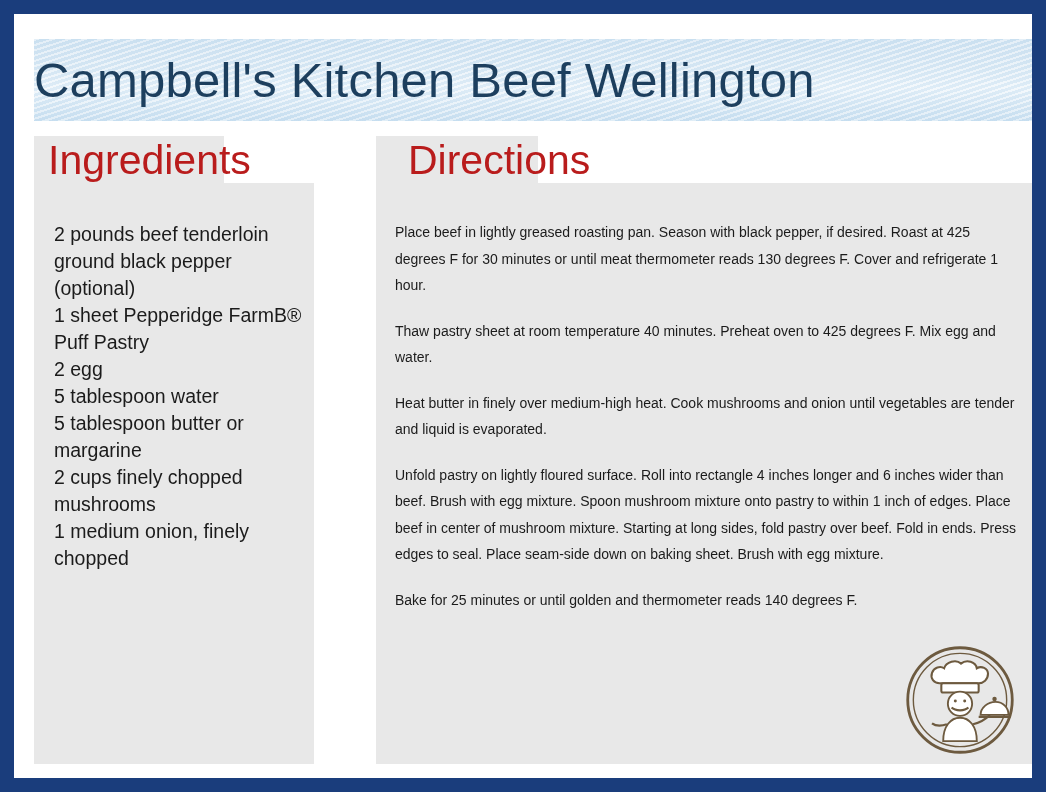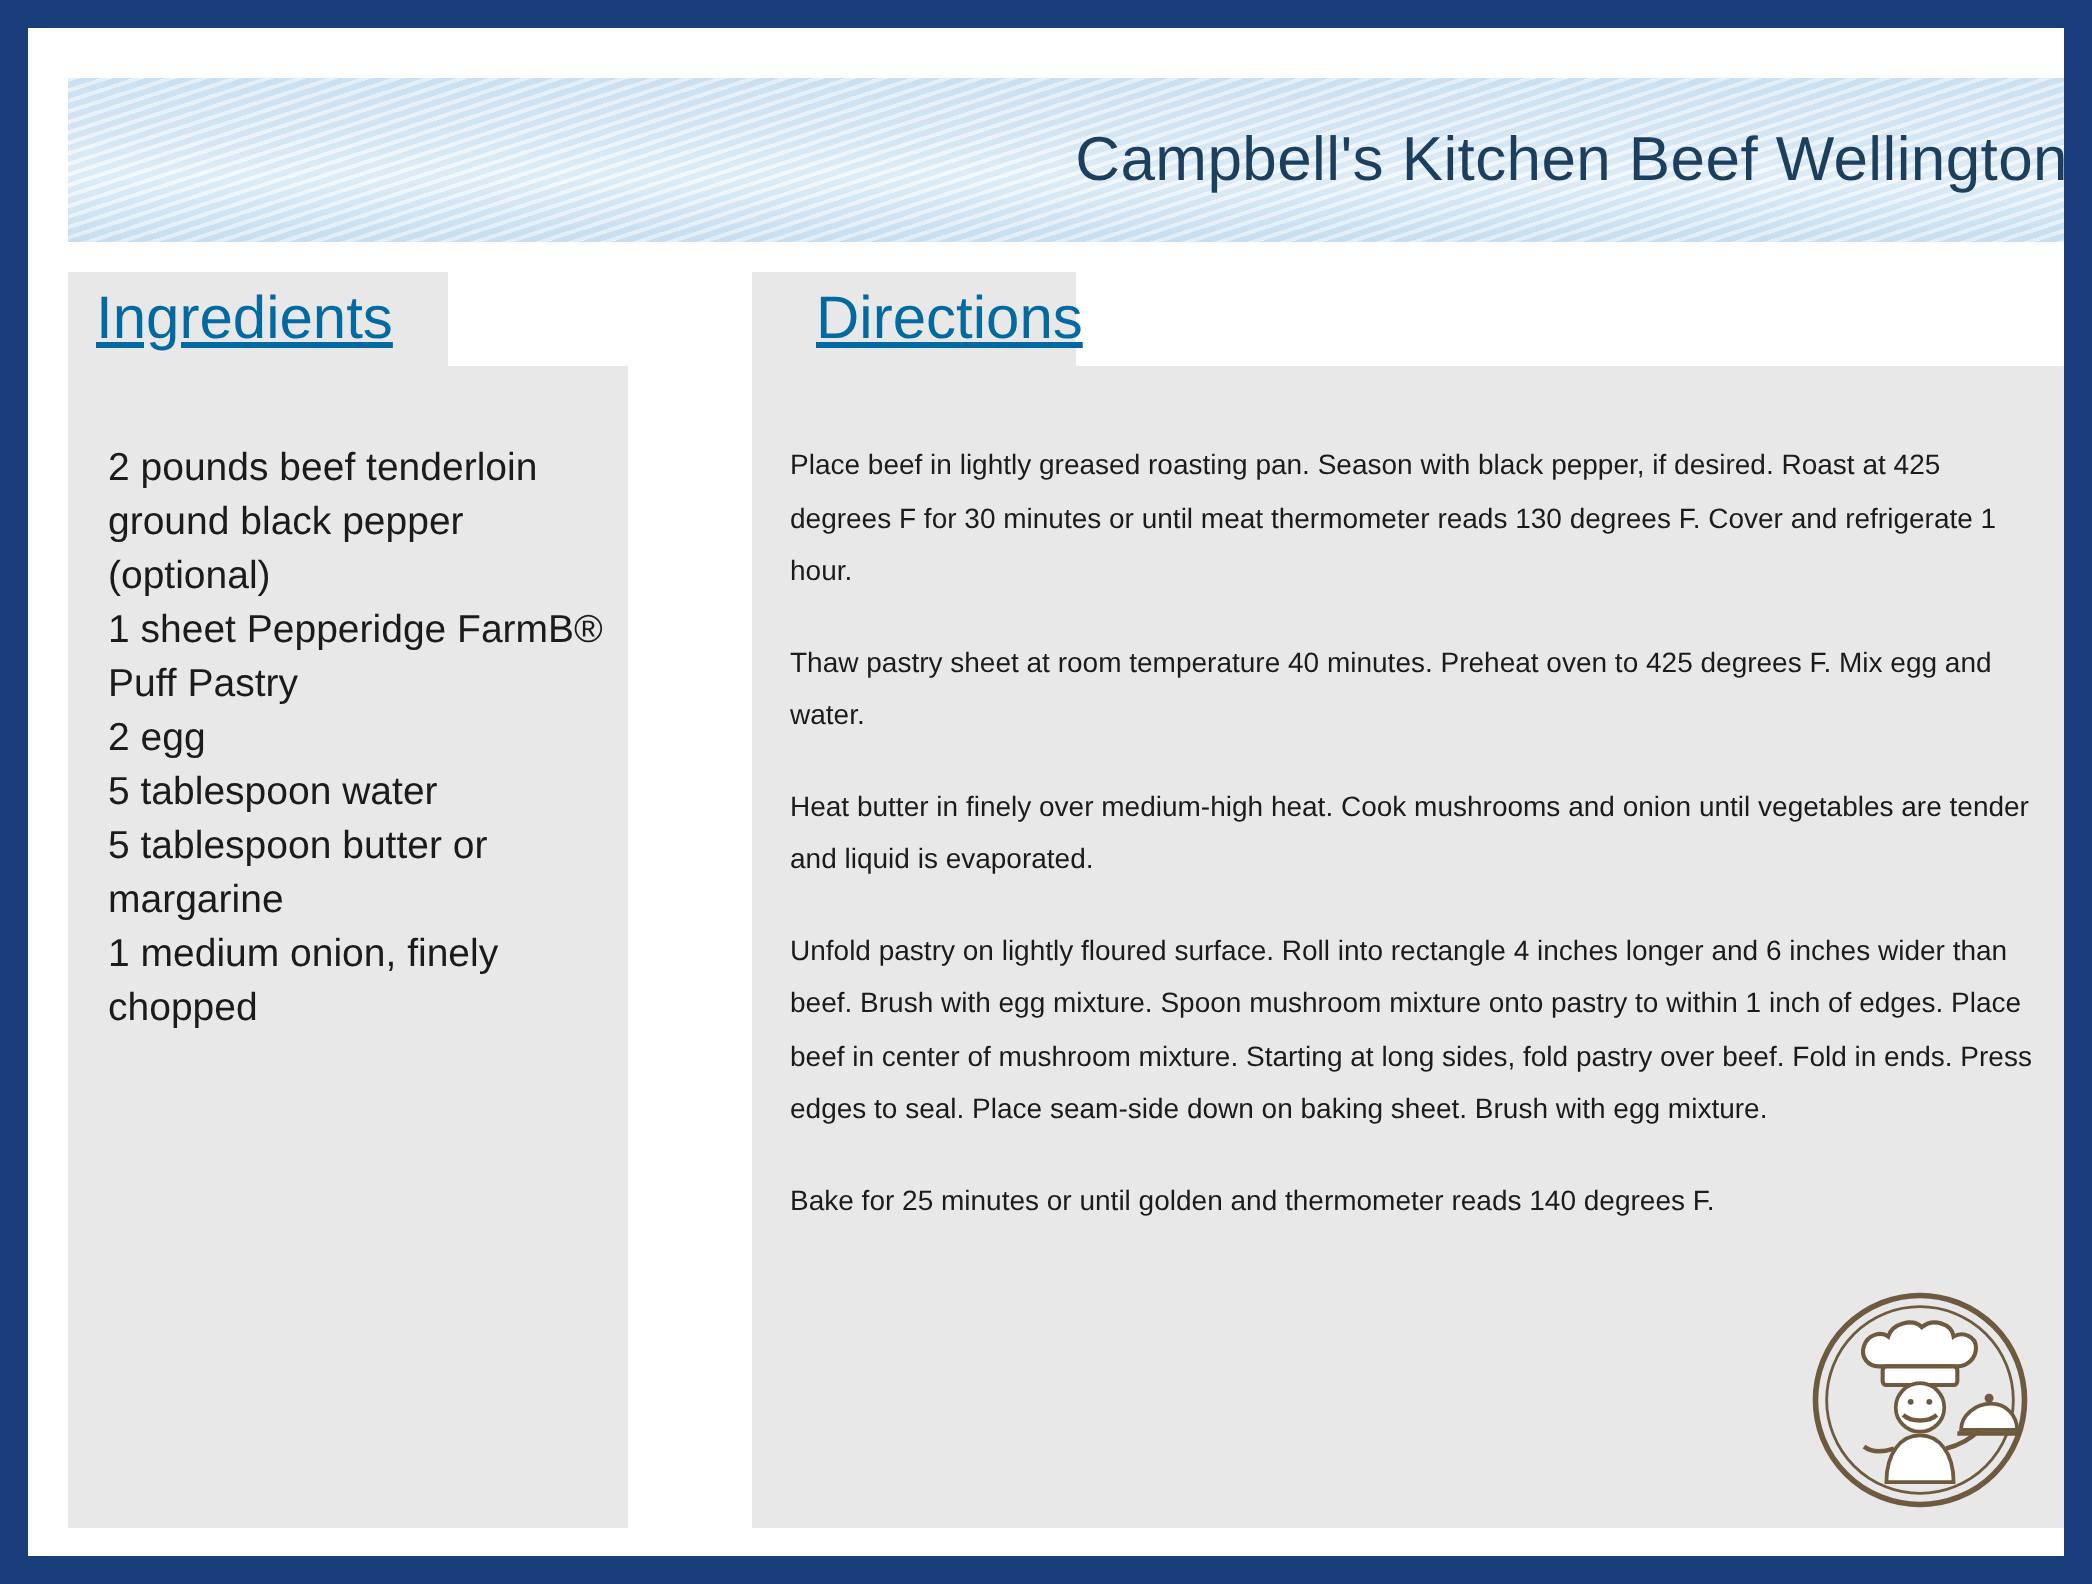--- a/index.html
+++ b/index.html
@@ -51,26 +51,26 @@
       -18deg,
       rgba(255,255,255,0.55) 0px,
       rgba(255,255,255,0.55) 2px,
       rgba(190,218,238,0.35) 2px,
       rgba(190,218,238,0.35) 5px
     );
     opacity: 0.8;
   }
   .title-text {
     position: absolute;
-    left: 12px;
+    left: 0;
     right: 0;
     top: 50%;
     transform: translateY(-50%);
-    text-align: right;
-    font-size: 31px;
+    text-align: left;
+    font-size: 49px;
     color: #1d3f5e;
     font-family: "Liberation Sans", sans-serif;
     font-weight: normal;
     letter-spacing: 0.2px;
     white-space: nowrap;
   }
 
   
   .col {
     position: absolute;
@@ -102,24 +102,23 @@
     left: 6px;
     width: 190px;
     padding-left: 14px;
   }
   .col-head-right {
     left: 348px;
     width: 162px;
     padding-left: 32px;
   }
   .col-head-title {
-    font-size: 30px;
-    color: #0369a1;
+    font-size: 41px;
+    color: #b91c1c;
     font-family: "Liberation Sans", sans-serif;
-    text-decoration: underline;
   }
 
   
   .ingredients {
     position: absolute;
     left: 20px;
     top: 38px;
     right: 10px;
     font-size: 19.5px;
     line-height: 27px;
@@ -183,20 +182,21 @@
     </div>
 
     <div class="col col-left">
       <div class="ingredients">
         <div>2 pounds beef tenderloin</div>
         <div>ground black pepper (optional)</div>
         <div>1 sheet Pepperidge FarmB® Puff Pastry</div>
         <div>2 egg</div>
         <div>5 tablespoon water</div>
         <div>5 tablespoon butter or margarine</div>
+        <div>2 cups finely chopped mushrooms</div>
         <div>1 medium onion, finely chopped</div>
       </div>
     </div>
 
     <div class="col col-right">
 
       <svg class="beef-photo" viewBox="0 0 300 400">
         <defs>
           <radialGradient id="beefA" cx="40%" cy="30%" r="75%">
             <stop offset="0%" stop-color="#c79a96"></stop>

